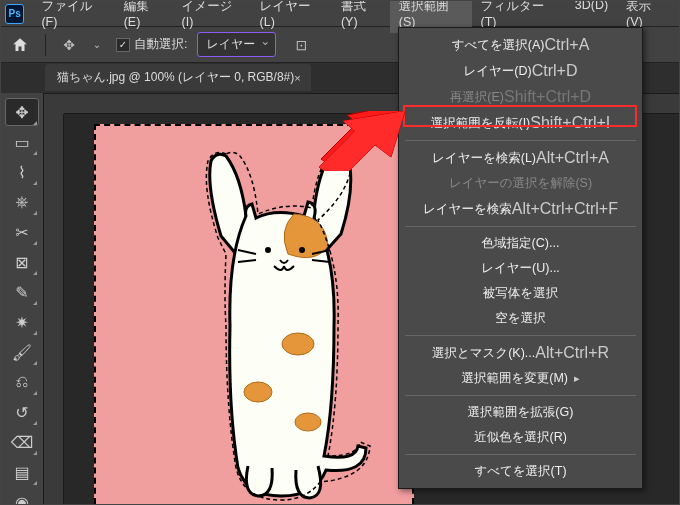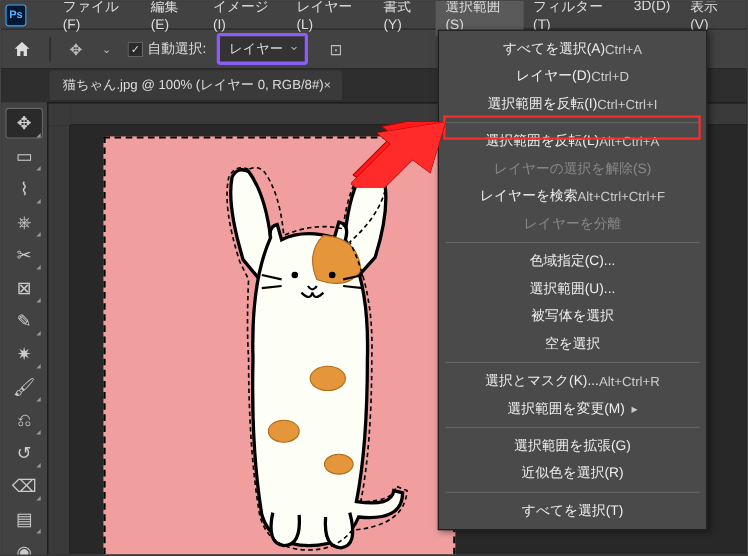--- a/index.html
+++ b/index.html
@@ -14,21 +14,21 @@
     position: relative;
     border: 1px solid #444;
   }
   
   .menubar {
     height: 26px;
     background: #424242;
     display: flex;
     align-items: center;
     padding: 0 4px;
-    gap: 16px;
+    gap: 0;
     border-bottom: 1px solid #222;
   }
   .ps-logo {
     width: 20px; height: 20px;
     background: #001833;
     border: 1px solid #3aa6ff;
     border-radius: 3px;
     display: flex; align-items: center; justify-content: center;
     font-size: 10px; font-weight: bold; color: #53b6ff;
     margin-right: 8px;
@@ -62,21 +62,21 @@
     color: #bbb; font-size: 14px;
   }
   .cbx {
     display: flex; align-items: center; gap: 4px; font-size: 12.5px;
   }
   .cbx .box {
     width: 14px; height: 14px; background: #2a2a2a; border: 1px solid #666;
     display: flex; align-items: center; justify-content: center; font-size: 10px;
   }
   .select {
-    background: #333; border: 3px solid #8b5cf6; border-radius: 3px;
+    background: #333; border: 1px solid #8b5cf6; border-radius: 3px;
     padding: 3px 20px 3px 8px; font-size: 12px; color: #ddd;
     position: relative;
   }
   .select::after {
     content: "⌄"; position: absolute; right: 5px; top: 1px; color: #aaa;
   }
   
   .doctab-row {
     height: 28px; background: #2e2e2e; display: flex; align-items: flex-end;
     padding-left: 44px;
@@ -153,21 +153,21 @@
     z-index: 100;
   }
   .dd-item {
     display: flex; justify-content: center; align-items: center;
     padding: 4px 14px;
     font-size: 12.5px;
     color: #eee;
     cursor: default;
   }
   .dd-item.disabled { color: #888; }
-  .dd-item .sc { color: #ccc; font-size: 12px; }
+  .dd-item .sc { color: #ccc; font-size: 16px; }
   .dd-item.disabled .sc { color: #777; }
   .dd-sep { height: 1px; background: #666; margin: 4px 6px; }
   .dd-item.sub::after {
     content: "▸"; color: #ccc; font-size: 11px; margin-left: 6px;
   }
   .highlight-box {
     position: absolute;
     left: 402px; top: 104px;
     width: 234px; height: 22px;
     border: 2px solid #ff2b2b;
@@ -348,45 +348,46 @@
 
 <div class="dropdown" id="dropdown">
     <div class="dd-item">
       <span>すべてを選択(A)</span>
       <span class="sc">Ctrl+A</span>
     </div>
     <div class="dd-item">
       <span>レイヤー(D)</span>
       <span class="sc">Ctrl+D</span>
     </div>
+    <div class="dd-item disabled">
+      <span>再選択(E)</span>
+      <span class="sc">Shift+Ctrl+D</span>
+    </div>
     <div class="dd-item">
       <span>選択範囲を反転(I)</span>
-      <span class="sc">Ctrl+Ctrl+I</span>
+      <span class="sc">Shift+Ctrl+I</span>
     </div>
     <div class="dd-sep"></div>
     <div class="dd-item">
-      <span>選択範囲を反転(L)</span>
+      <span>レイヤーを検索(L)</span>
       <span class="sc">Alt+Ctrl+A</span>
     </div>
     <div class="dd-item disabled">
       <span>レイヤーの選択を解除(S)</span>
     </div>
     <div class="dd-item">
       <span>レイヤーを検索</span>
       <span class="sc">Alt+Ctrl+Ctrl+F</span>
     </div>
-    <div class="dd-item disabled">
-      <span>レイヤーを分離</span>
-    </div>
     <div class="dd-sep"></div>
     <div class="dd-item">
       <span>色域指定(C)...</span>
     </div>
     <div class="dd-item">
-      <span>選択範囲(U)...</span>
+      <span>レイヤー(U)...</span>
     </div>
     <div class="dd-item">
       <span>被写体を選択</span>
     </div>
     <div class="dd-item">
       <span>空を選択</span>
     </div>
     <div class="dd-sep"></div>
     <div class="dd-item">
       <span>選択とマスク(K)...</span>

